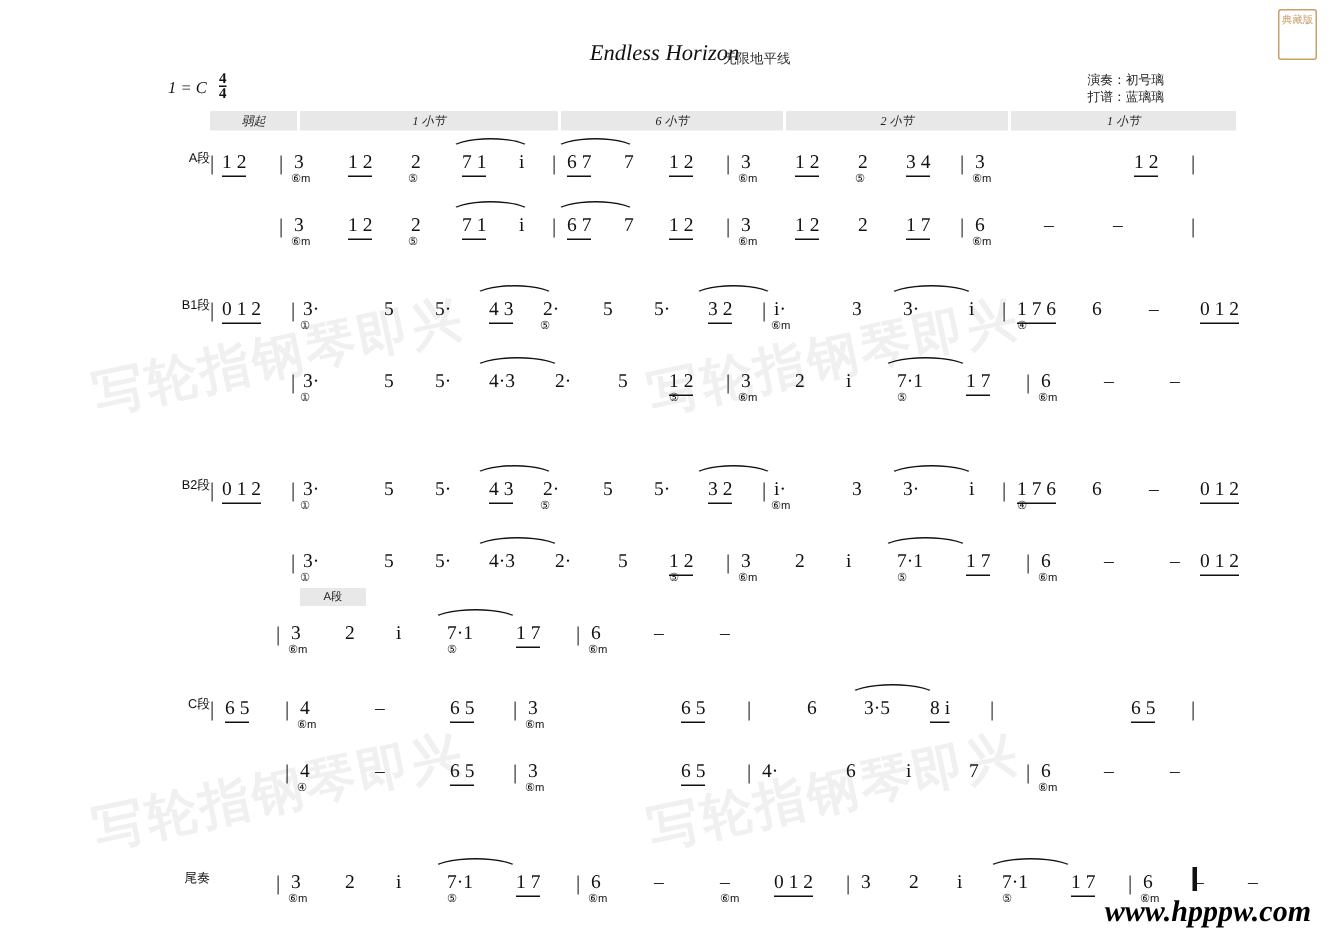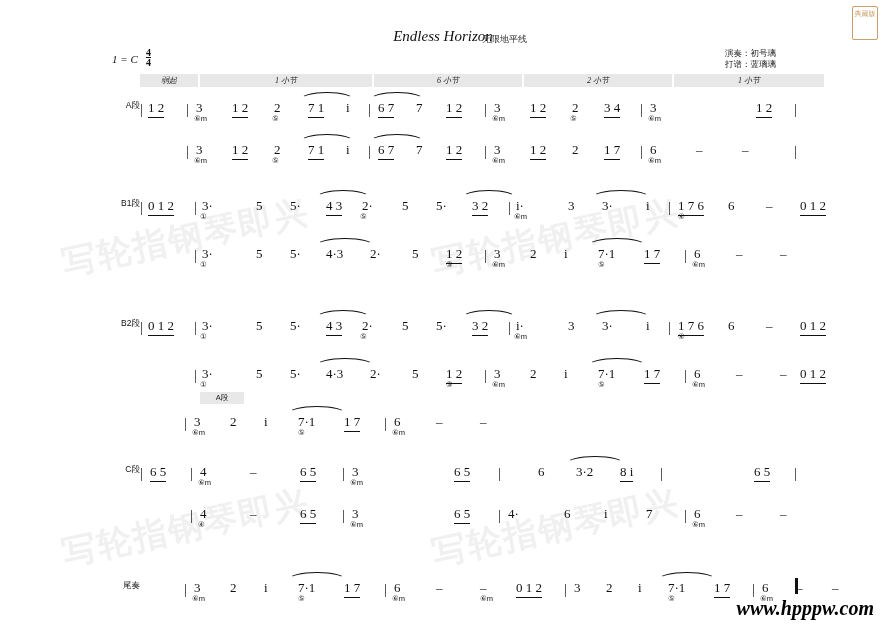--- a/index.html
+++ b/index.html
@@ -370,21 +370,21 @@
           <div class="n" style="left: 60px; top: 8px;">4</div>
           <div class="fing" style="left: 58px; top: 22px;">⑥m</div>
           <div class="dash" style="left: 110px; top: 8px;">–</div>
           <div class="n und" style="left: 160px; top: 8px;">6 5</div>
           <div class="bar" style="left: 202px; top: 10px;">|</div>
           <div class="n" style="left: 212px; top: 8px;">3</div>
           <div class="fing" style="left: 210px; top: 22px;">⑥m</div>
           <div class="n und" style="left: 314px; top: 8px;">6 5</div>
           <div class="bar" style="left: 358px; top: 10px;">|</div>
           <div class="n" style="left: 398px; top: 8px;">6</div>
-          <div class="n" style="left: 436px; top: 8px;">3·2</div>
+          <div class="n" style="left: 436px; top: 8px;">3·5</div>
           <div class="n und" style="left: 480px; top: 8px;">8 i</div>
           <div class="bar" style="left: 520px; top: 10px;">|</div>
           <div class="n und" style="left: 614px; top: 8px;">6 5</div>
           <div class="bar" style="left: 654px; top: 10px;">|</div>
           <div class="slur" style="left: 426px; top: 0px; width: 56px;"></div>
         </div>
       </div>
       <div class="row" style="top: 498px;">
         <div class="notes">
           <div class="bar" style="left: 50px; top: 10px;">|</div>

